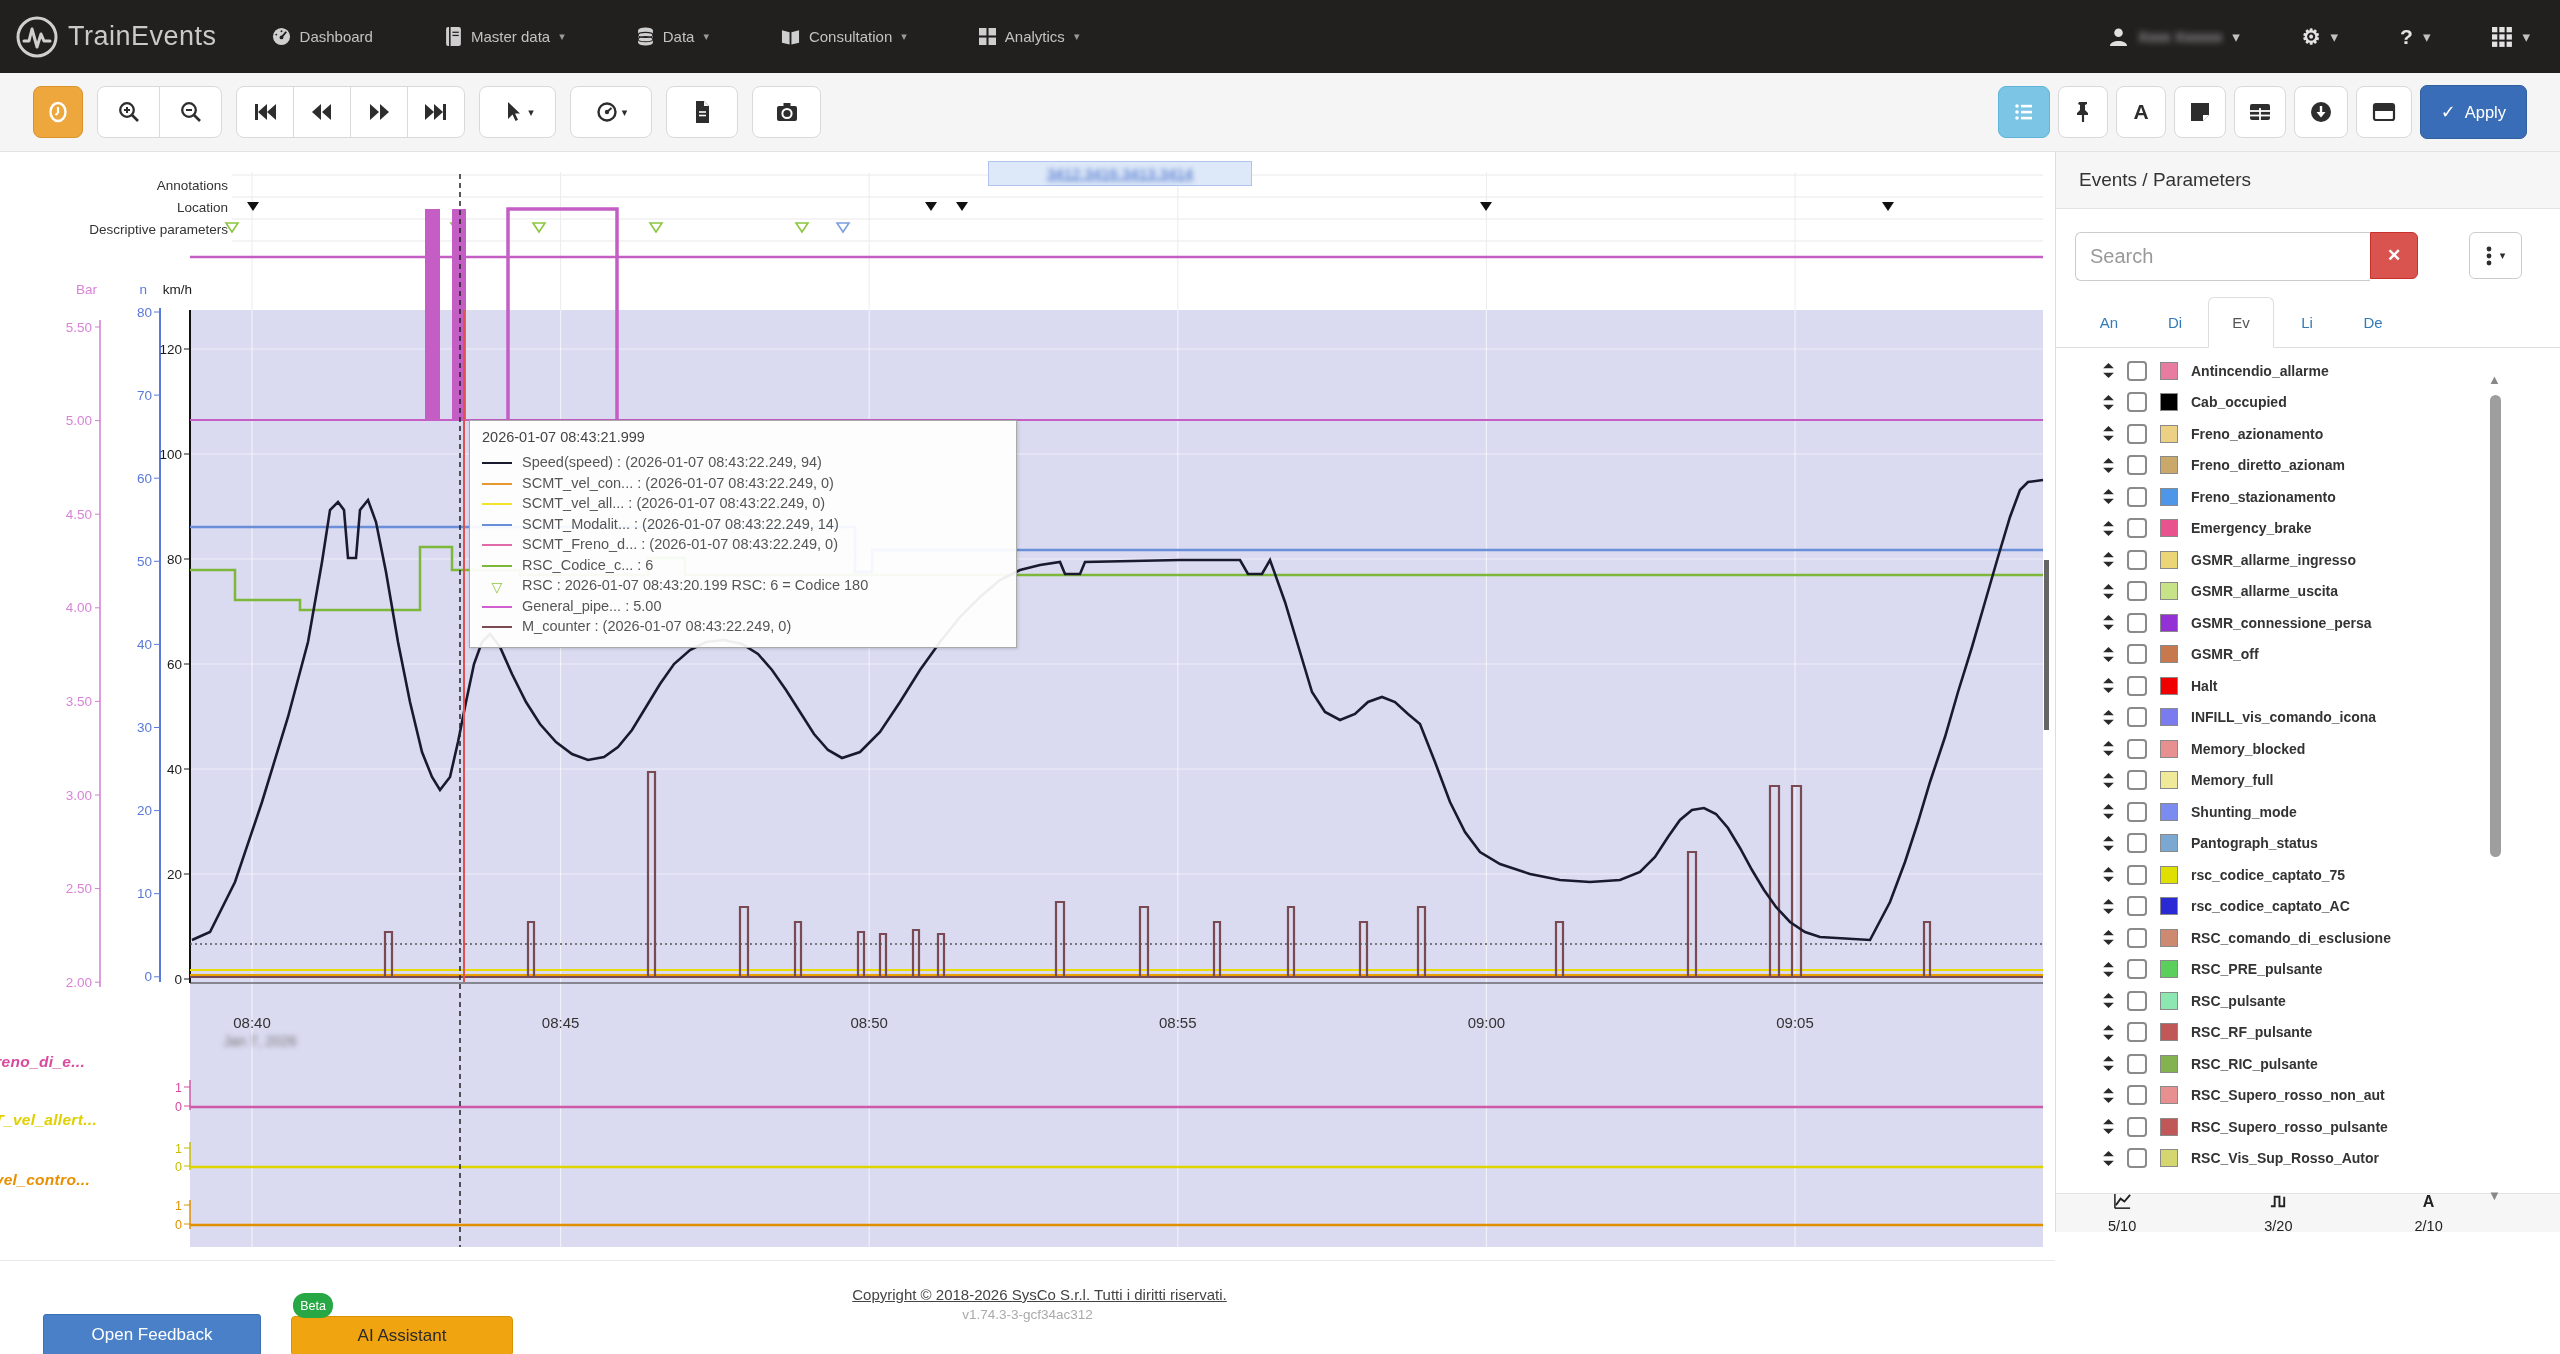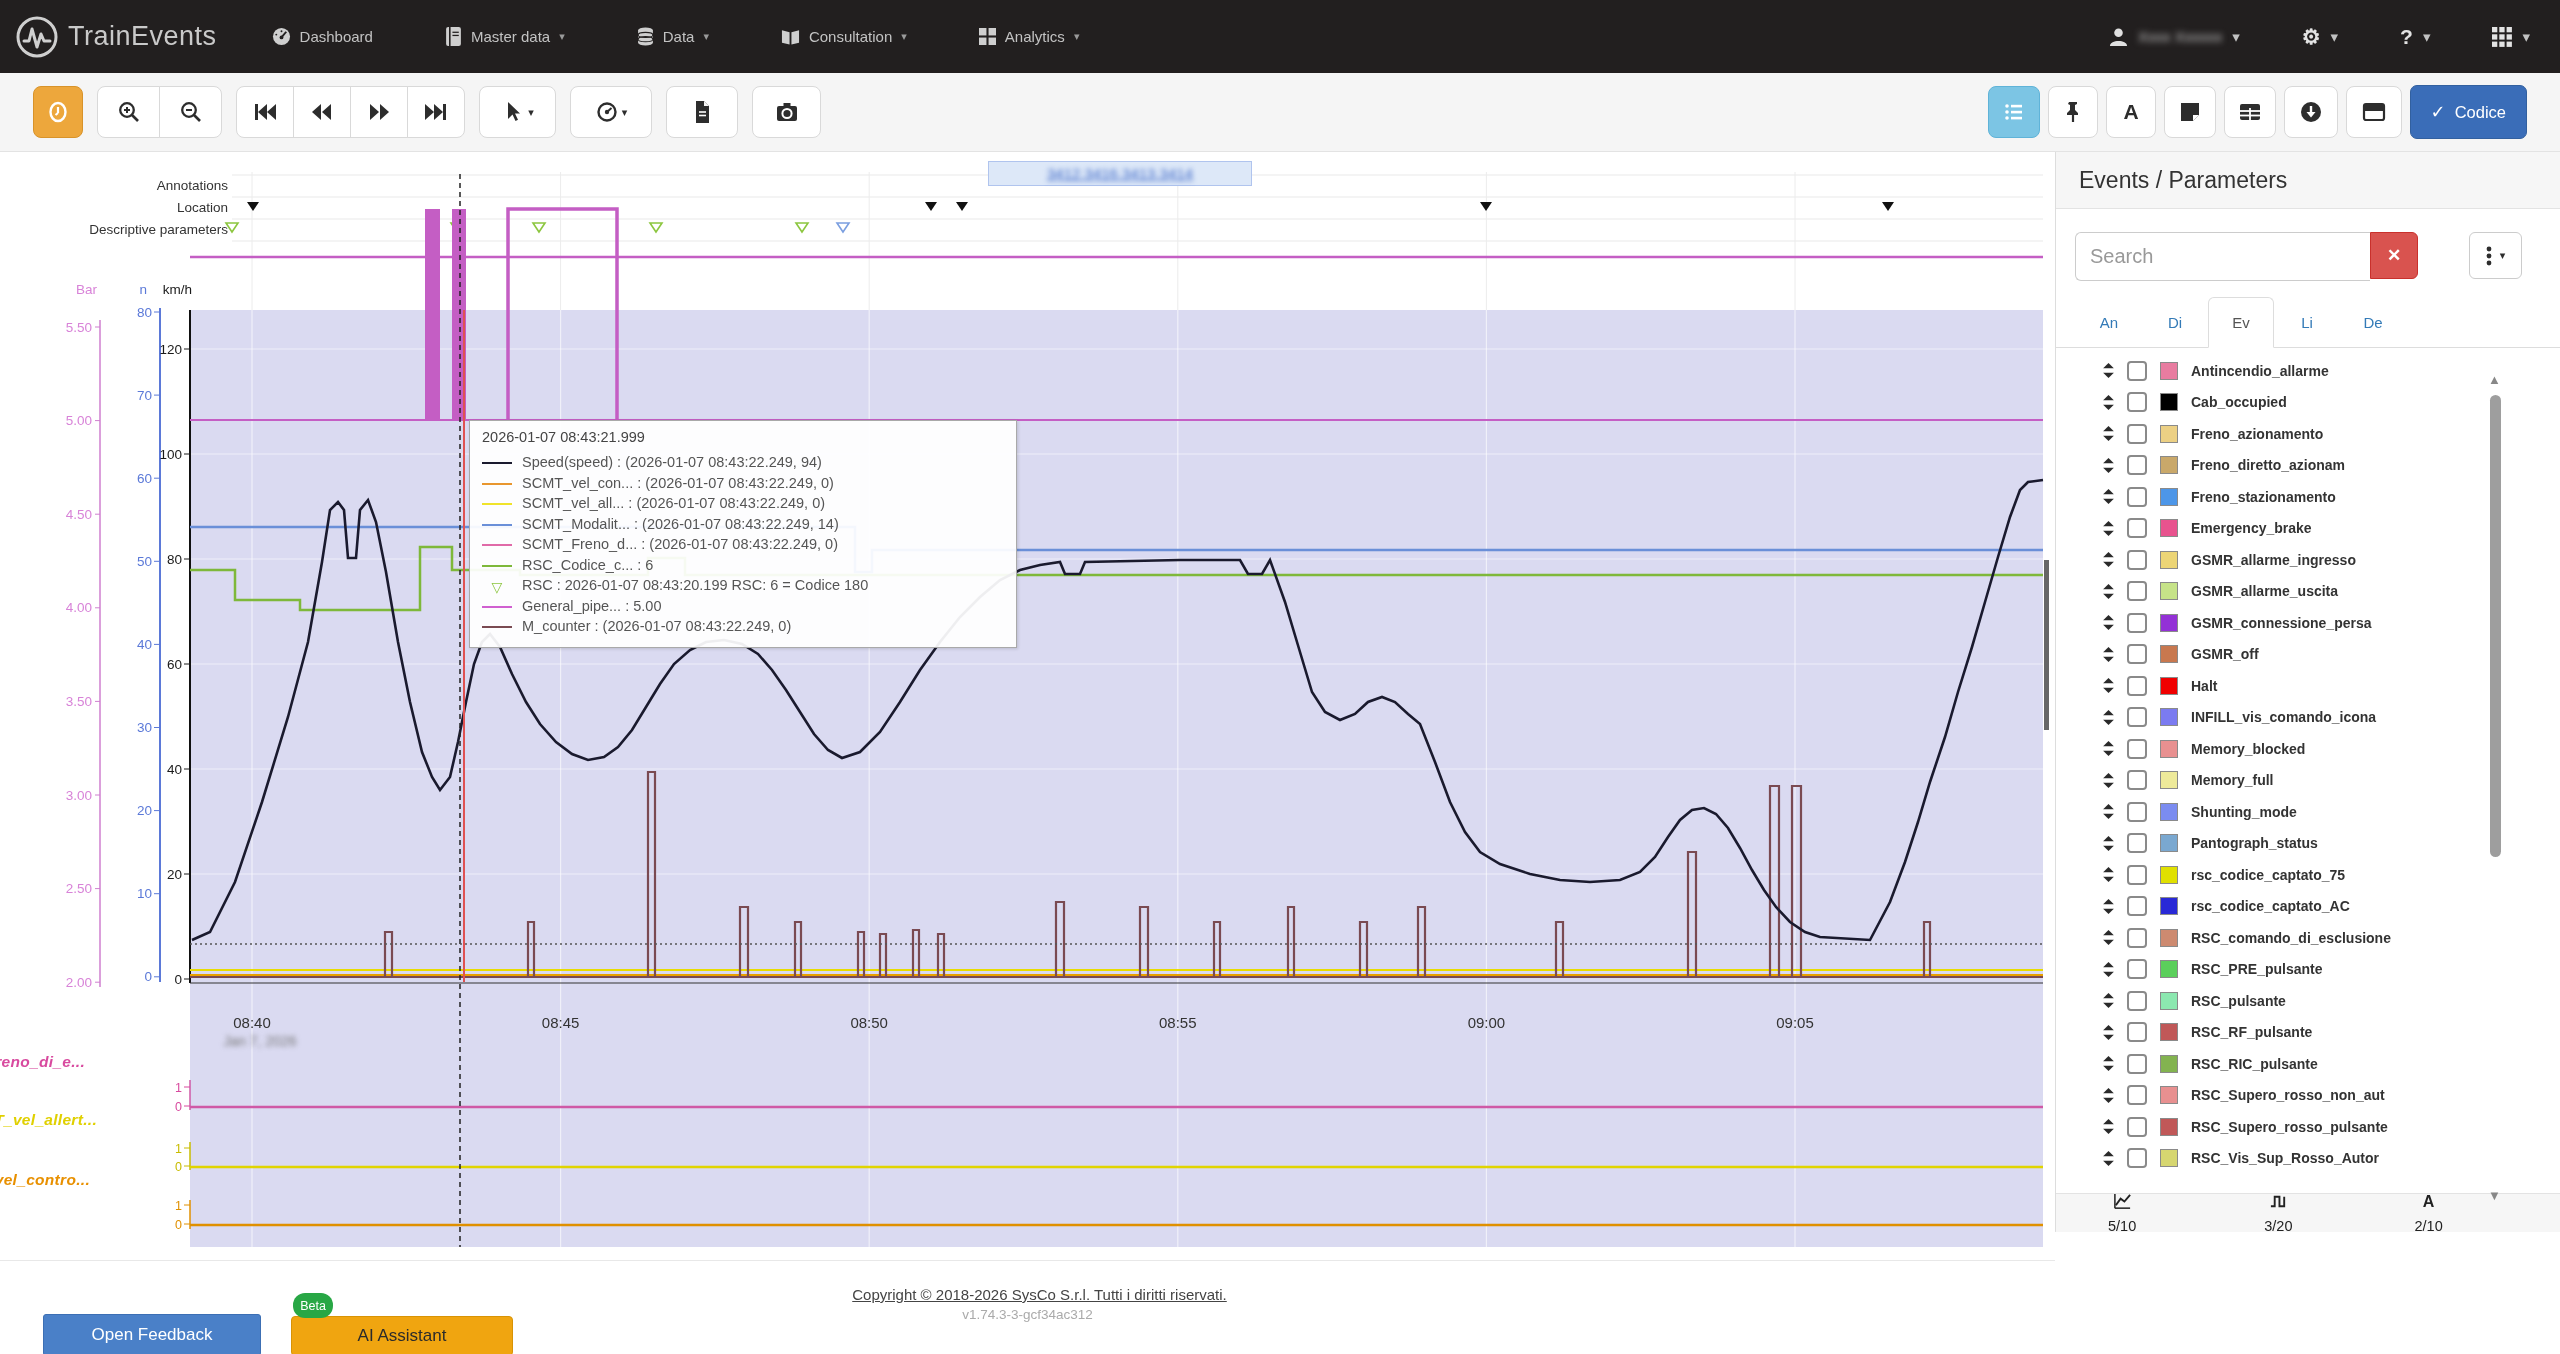--- a/index.html
+++ b/index.html
@@ -51,21 +51,21 @@
   .date-blur{position:absolute;left:205px;top:1033px;width:110px;text-align:center;color:#777;font-size:14px;}
   .sub-label{position:absolute;width:200px;text-align:right;font-style:italic;font-weight:bold;font-size:15.5px;letter-spacing:.3px;}
   .sub1{color:#d84a9f;} .sub2{color:#e0d000;} .sub3{color:#e89000;}
   
   .tooltip{position:absolute;left:469px;top:420px;width:548px;box-sizing:border-box;background:rgba(255,255,255,.93);border:1px solid #a9a9a9;box-shadow:1px 1px 3px rgba(0,0,0,.15);padding:8px 12px 10px 12px;}
   .tt-title{font-size:14.5px;color:#444;margin-bottom:7px;}
   .tt-row{font-size:14.5px;color:#555;line-height:20.5px;white-space:nowrap;}
   .tt-mark{display:inline-block;width:30px;border-top:2.5px solid;vertical-align:middle;margin-right:10px;text-align:center;font-size:14px;line-height:10px;}
   
   .sidebar{position:absolute;top:152px;left:2055px;width:505px;height:1080px;background:#fff;border-left:1px solid #ddd;border-bottom:1px solid #e3e3e3;box-sizing:border-box;}
-  .sb-header{height:56px;background:#f6f6f6;border-bottom:1px solid #e3e3e3;display:flex;align-items:center;padding-left:23px;font-size:23px;color:#333;}
+  .sb-header{height:56px;background:#f6f6f6;border-bottom:1px solid #e3e3e3;display:flex;align-items:center;padding-left:23px;font-size:19px;color:#333;}
   .sb-search{position:absolute;top:80px;left:19px;display:flex;}
   .sb-input{width:266px;height:47px;border:1px solid #ccc;border-right:none;border-radius:6px 0 0 6px;padding:0 14px;font-size:20px;color:#555;outline:none;font-family:"Liberation Sans",sans-serif;}
   .sb-input::placeholder{color:#999;}
   .sb-clear{width:48px;height:47px;background:#d9534f;border:1px solid #c9302c;border-radius:0 6px 6px 0;color:#fff;font-size:17px;font-weight:bold;display:flex;align-items:center;justify-content:center;cursor:pointer;box-sizing:border-box;}
   .sb-dots{position:absolute;top:80px;right:38px;width:53px;height:47px;background:#fff;border:1px solid #ccc;border-radius:6px;display:flex;align-items:center;justify-content:center;gap:5px;cursor:pointer;box-sizing:border-box;}
   .tabs{position:absolute;top:145px;left:0;width:100%;height:51px;border-bottom:1px solid #ddd;display:flex;padding-left:20px;box-sizing:border-box;}
   .tab{width:66px;height:51px;display:flex;align-items:center;justify-content:center;font-size:15px;color:#337ab7;cursor:pointer;box-sizing:border-box;}
   .tab.active{background:#fff;border:1px solid #ddd;border-bottom:1px solid #fff;border-radius:6px 6px 0 0;color:#555;margin-bottom:-1px;}
   .ev-list{position:absolute;top:203px;left:16px;width:100%;}
   .ev-row{height:31.5px;display:flex;align-items:center;padding-left:31px;gap:13px;}
@@ -325,21 +325,21 @@
   <div class="sp8"></div>
   <div class="tbtn" style="width:56px;">
     <svg class="i22" viewBox="0 0 24 24">
       <rect x="2" y="4" width="20" height="16" rx="2" fill="none" stroke="#2d2d2d" stroke-width="2.2"></rect>
       <rect x="2" y="4" width="20" height="7" class="dk"></rect>
     </svg>
   </div>
   <div class="sp8"></div>
   <div class="apply-btn">
     <span style="font-size:18px;">✓</span>
-    <span>Codice</span>
+    <span>Apply</span>
   </div>
 </div>
 
 <div class="chart-wrap">
 <svg width="2055" height="1108" viewBox="0 0 2055 1108">
 
   <rect x="190" y="158" width="1853" height="937" fill="#dadaf1"></rect>
 
   <g stroke="#e9e9e9" stroke-width="1">
     <line x1="232" y1="23" x2="2043" y2="23"></line>

